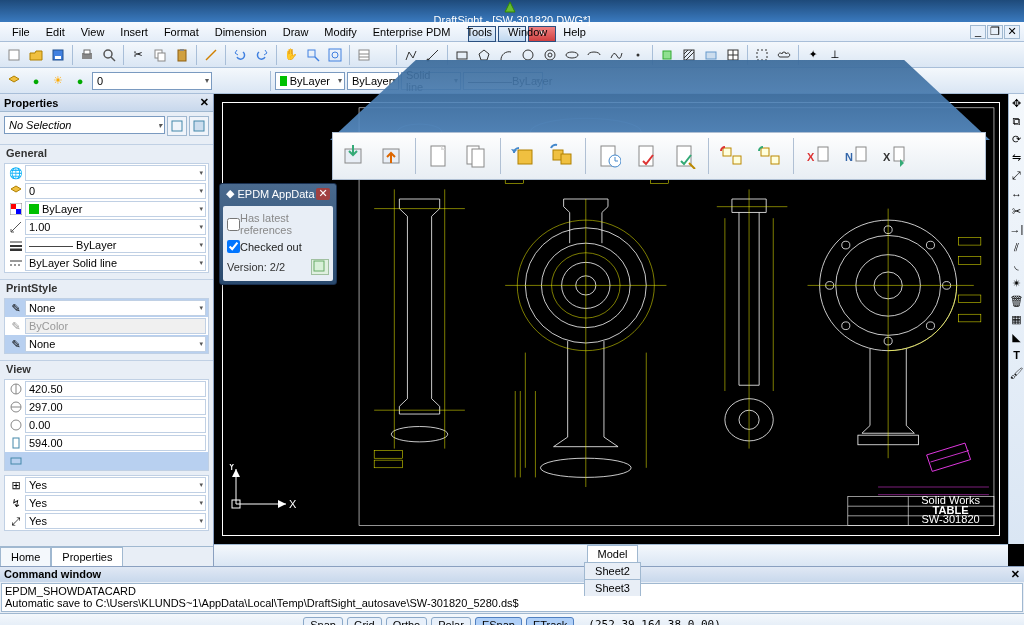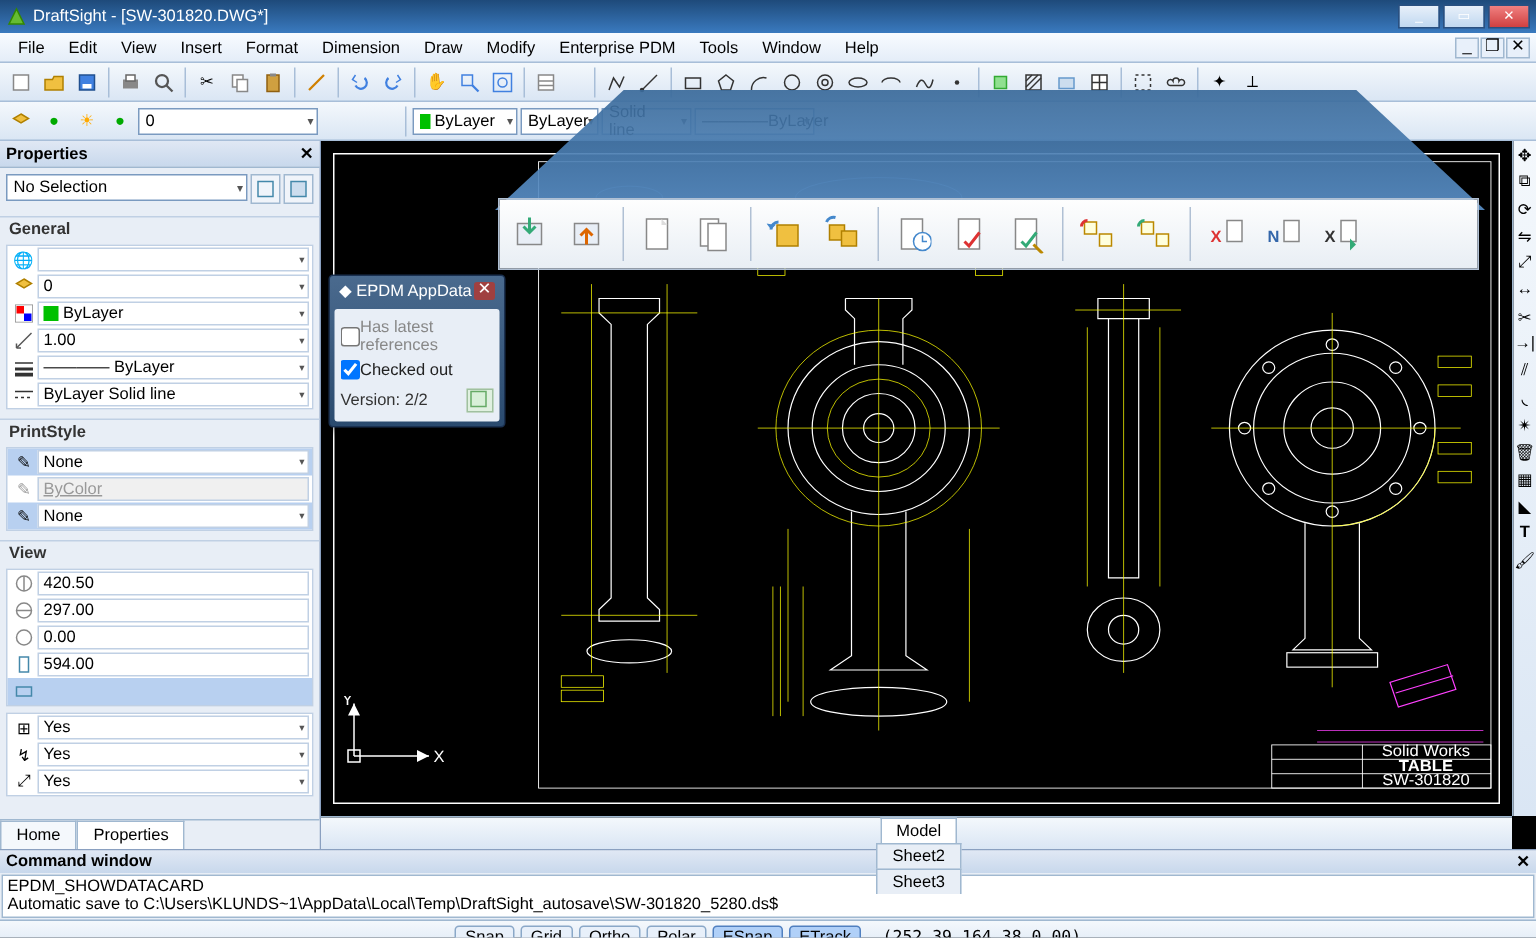--- a/index.html
+++ b/index.html
@@ -1,38 +1,38 @@
 <!DOCTYPE html>
 <html><head>
 <meta charset="utf-8">
 <style>
 * { box-sizing: border-box; margin: 0; padding: 0; font-family: "Segoe UI", Tahoma, sans-serif; font-size: 11px; }
 body { width: 1024px; height: 625px; background: #d4e5f6; overflow: hidden; position: relative; }
-.titlebar { height: 22px; background: linear-gradient(#1e4a7a,#3a7abf); color: #fff; display: flex; align-items: center; padding: 0 4px; }
+.titlebar { height: 22px; background: linear-gradient(#1e4a7a,#3a7abf); color: #fff; display: flex; align-items: center; padding: 0 4px; flex-direction: column; }
 .titlebar .icon { width:14px; height:14px; margin-right:4px; }
 .titlebar .title { flex:1; }
 .winbtns { display:flex; gap:2px; }
 .winbtns div { width:28px; height:16px; border:1px solid #2a5080; background:linear-gradient(#e8f0fa,#c0d8f0); text-align:center; line-height:12px; font-size:9px; cursor:pointer; }
 .winbtns .close { background:linear-gradient(#f08080,#d04040); color:#fff; }
 .menubar { height:20px; background:linear-gradient(#f8fbff,#e4edf8); border-bottom:1px solid #a8bed8; display:flex; align-items:center; padding:4px 4px; color:#000; }
 .menubar span { padding:2px 8px; cursor:pointer; }
 .mdi-btns { margin-left:auto; display:flex; gap:1px; }
 .mdi-btns div { width:16px; height:14px; border:1px solid #a0b8d0; background:#e8f0fa; text-align:center; line-height:11px; cursor:pointer; }
 .toolbar { height:26px; background:linear-gradient(#f4f8fc,#dae6f4); border-bottom:1px solid #a8bed8; display:flex; align-items:center; padding:0 4px; gap:2px; }
 .tbtn { width:20px; height:20px; border:1px solid transparent; display:flex; align-items:center; justify-content:center; cursor:pointer; }
 .sep { width:1px; height:20px; background:#a8bed8; margin:0 2px; }
 .combo { height:18px; border:1px solid #7a9ac0; background:#fff; padding:0 14px 0 4px; position:relative; cursor:pointer; display:flex; align-items:center; }
 .combo::after { content:"▾"; position:absolute; right:2px; font-size:8px; color:#555; }
 .layercombo { width:120px; }
 .content { display:flex; height:472px; }
 .leftpanel { width:214px; background:#e8eef6; border-right:1px solid #8aa0c0; display:flex; flex-direction:column; }
 .panel-title { background:linear-gradient(#e0e8f4,#c8d8ec); border-bottom:1px solid #a0b8d0; padding:2px 4px; font-weight:bold; display:flex; align-items:center; }
 .panel-title .x { margin-left:auto; cursor:pointer; }
 .propsel { padding:4px; display:flex; gap:2px; }
-.propsel .combo { flex:1; }
+.propsel .combo { flex:1;font-style:italic; }
 .propsel .sq { width:20px; height:20px; border:1px solid #a0b8d0; background:#f0f4fa; cursor:pointer; display:flex;align-items:center;justify-content:center; }
 .propgroup-title { padding:2px 6px; color:#333; font-weight:bold; border-top:1px solid #c0d0e4; margin-top:4px; }
 .propbody { background:#fff; border:1px solid #c0d0e4; margin:2px 4px; }
 .proprow { display:flex; align-items:center; height:18px; padding:0 2px; }
 .proprow .icon { width:18px; display:flex; justify-content:center; }
 .proprow .val { flex:1; border:1px solid #c0d0e4; background:#fff; height:16px; padding:0 14px 0 3px; position:relative; display:flex; align-items:center; }
 .proprow .val::after { content:"▾"; position:absolute; right:2px; font-size:7px; color:#555; }
 .proprow .val.noar::after { content:""; }
 .proprow.sel { background:#b8d0f0; }
 .lefttabs { margin-top:auto; display:flex; background:#e8eef6; border-top:1px solid #a0b8d0; }
@@ -413,21 +413,21 @@
     </div>
 
     <div class="propgroup-title">PrintStyle</div>
     <div class="propbody">
       <div class="proprow sel">
           <span class="icon">✎</span>
           <span class="val">None</span>
         </div>
       <div class="proprow" style="color:#999;">
           <span class="icon">✎</span>
-          <span class="val noar" style="background:#f0f0f0;text-decoration:underline;">ByColor</span>
+          <span class="val noar" style="background:#f0f0f0;">ByColor</span>
         </div>
       <div class="proprow sel">
           <span class="icon">✎</span>
           <span class="val">None</span>
         </div>
     </div>
 
     <div class="propgroup-title">View</div>
     <div class="propbody">
       <div class="proprow">

